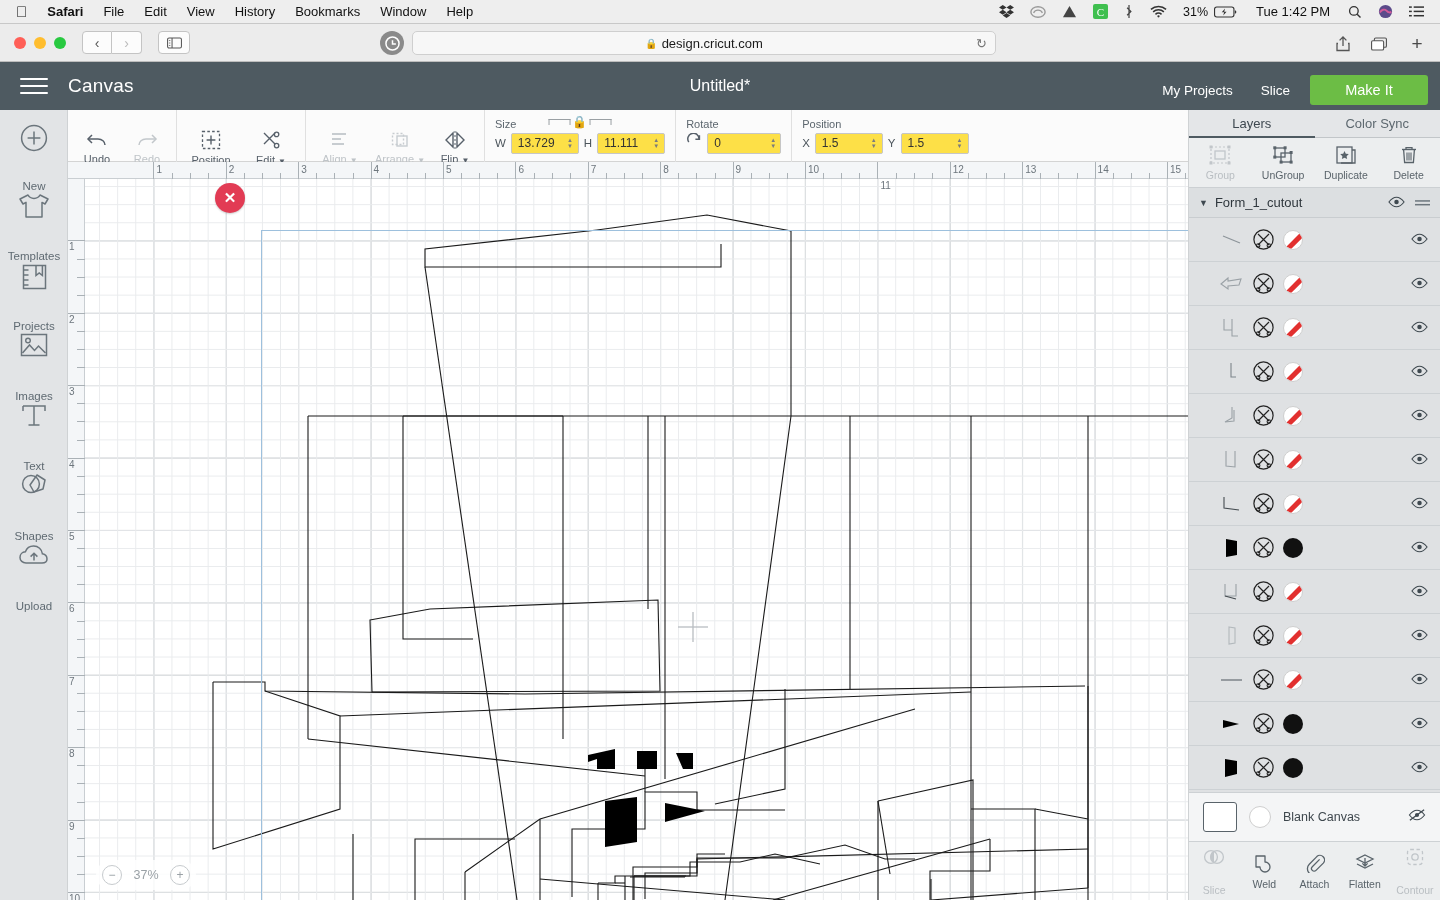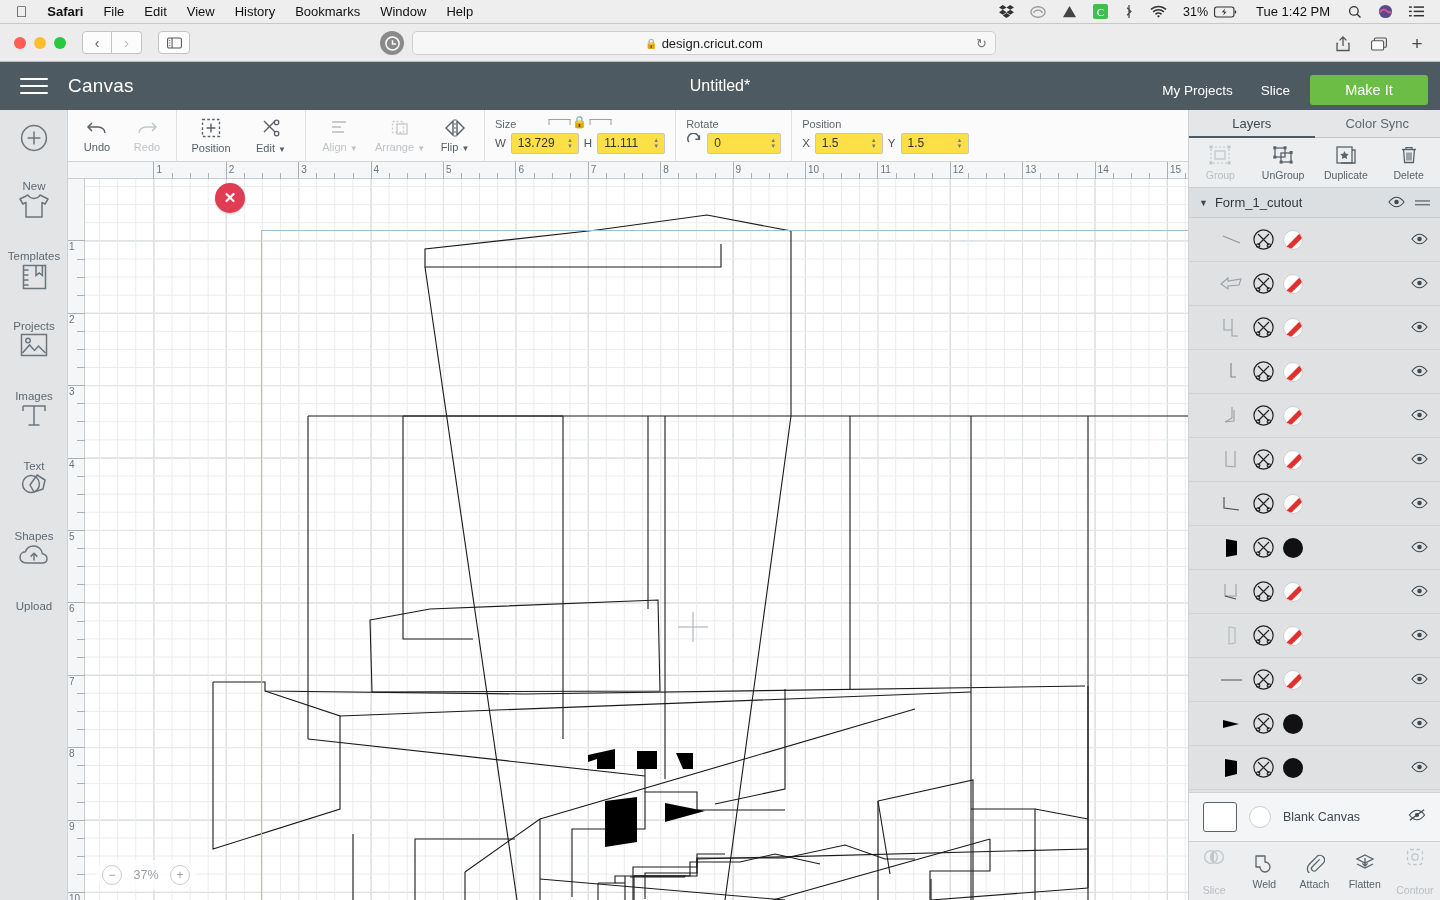--- a/index.html
+++ b/index.html
@@ -93,21 +93,21 @@
     width:68px;height:70px;display:flex;flex-direction:column;align-items:center;
     justify-content:space-between;gap:17px;color:#5f6a72;font-size:11.5px;cursor:pointer;
   }
   .railitem svg{display:block;}
 
   
   #editbar{
     position:absolute;left:68px;top:110px;width:1120px;height:52px;
     background:#fbfbfb;border-bottom:1px solid #d4d4d4;display:flex;align-items:center;
   }
-  .tgroup{display:flex;align-items:center;height:52px;padding:4px 4px;border-right:1px solid #e0e0e0;}
+  .tgroup{display:flex;align-items:flex-start;height:52px;padding:12px 4px;border-right:1px solid #e0e0e0;}
   .tbtn{
     width:50px;height:52px;display:flex;flex-direction:column;align-items:center;justify-content:center;
     gap:2px;font-size:11px;color:#57606a;cursor:pointer;
   }
   .tbtn.wide{width:60px;}
   .tbtn.dis{color:#bfc4c8;}
   .tbtn .cap{white-space:nowrap;}
   .fieldgrp{display:flex;flex-direction:column;justify-content:center;height:52px;padding:0 10px;border-right:1px solid #e0e0e0;position:relative;}
   .fl{font-size:11px;color:#5c666e;margin-bottom:3px;}
   .frow{display:flex;align-items:center;gap:5px;}
@@ -632,21 +632,21 @@
       <div class="rtick" style="left: 667.6px; top: 2px;">9</div>
       <div class="rmark" style="left: 664.6px; top: 0px; width: 1px; height: 17px;"></div>
       <div class="rmark" style="left: 682.7px; top: 11px; width: 1px; height: 6px;"></div>
       <div class="rmark" style="left: 700.8px; top: 11px; width: 1px; height: 6px;"></div>
       <div class="rmark" style="left: 718.9px; top: 11px; width: 1px; height: 6px;"></div>
       <div class="rtick" style="left: 740px; top: 2px;">10</div>
       <div class="rmark" style="left: 737px; top: 0px; width: 1px; height: 17px;"></div>
       <div class="rmark" style="left: 755.1px; top: 11px; width: 1px; height: 6px;"></div>
       <div class="rmark" style="left: 773.2px; top: 11px; width: 1px; height: 6px;"></div>
       <div class="rmark" style="left: 791.3px; top: 11px; width: 1px; height: 6px;"></div>
-      <div class="rtick" style="left: 812.4px; top: 2px;">11</div>
+      <div class="rtick" style="left: 812.4px; top: 18px;">11</div>
       <div class="rmark" style="left: 809.4px; top: 0px; width: 1px; height: 17px;"></div>
       <div class="rmark" style="left: 827.5px; top: 11px; width: 1px; height: 6px;"></div>
       <div class="rmark" style="left: 845.6px; top: 11px; width: 1px; height: 6px;"></div>
       <div class="rmark" style="left: 863.7px; top: 11px; width: 1px; height: 6px;"></div>
       <div class="rtick" style="left: 884.8px; top: 2px;">12</div>
       <div class="rmark" style="left: 881.8px; top: 0px; width: 1px; height: 17px;"></div>
       <div class="rmark" style="left: 899.9px; top: 11px; width: 1px; height: 6px;"></div>
       <div class="rmark" style="left: 918px; top: 11px; width: 1px; height: 6px;"></div>
       <div class="rmark" style="left: 936.1px; top: 11px; width: 1px; height: 6px;"></div>
       <div class="rtick" style="left: 957.2px; top: 2px;">13</div>

